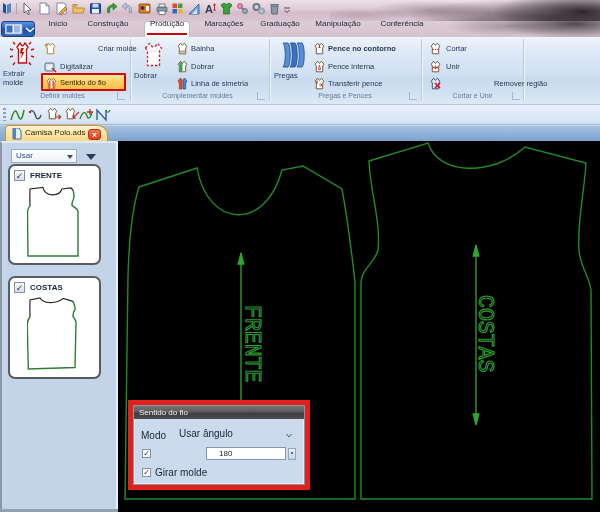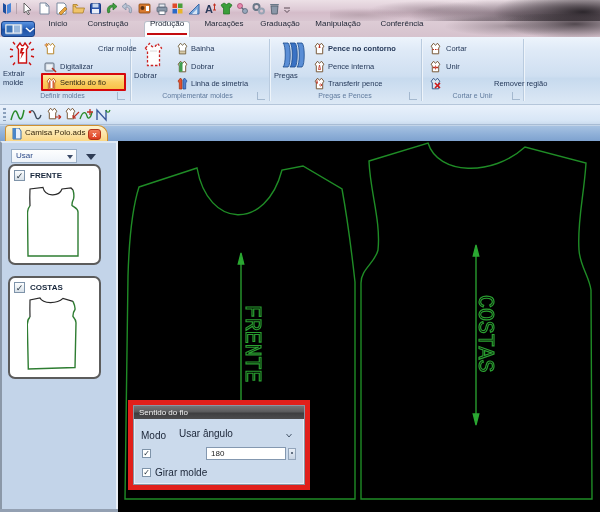--- a/index.html
+++ b/index.html
@@ -72,21 +72,21 @@
 #dlgred{left:128px;top:400px;width:182px;height:90px;border:5px solid #e1201b;background:transparent;}
 #dlg{left:133px;top:405px;width:172px;height:80px;background:#cbdaec;border:1px solid #8a95a3;
  box-shadow:inset 0 0 0 1px #e6edf5;}
 #dlgtitle{left:134px;top:406px;width:170px;height:13px;
  background:linear-gradient(180deg,#757577 0%,#5a5a5c 45%,#3e3e40 55%,#4c4c4e 100%);
  color:#f2f2f2;font-size:8px;line-height:13px;padding-left:5px;}
 .dtxt{font-size:10px;color:#1a2436;}
 #combo{left:173px;top:428px;width:121px;height:13px;background:#fff;border:1px solid #8498b0;
  font-size:8px;color:#222;line-height:11px;padding-left:4px;}
 #inp180{left:206px;top:447px;width:80px;height:13px;background:#fff;border:1px solid #8498b0;
- font-size:8px;color:#222;line-height:11px;padding-left:4px;}
+ font-size:8px;color:#222;line-height:11px;padding-left:12px;}
 .dcb{width:9px;height:9px;background:#fff;border:1px solid #7e93a9;text-align:center;
  line-height:8px;font-size:8px;color:#24323f;}
 </style></head>
 <body>
 <div id="root">
   <svg width="0" height="0" style="position:absolute;">
       <defs>
     <path id="shirt" d="M2.2 4.2 L4.6 1.2 L5.6 2.6 C6 3.4 7 3.4 7.4 2.6 L8.4 1.2 L10.8 4.2 L9.7 6 L9.7 11.8 L3.3 11.8 L3.3 6 Z"></path>
   </defs>
     </svg>

